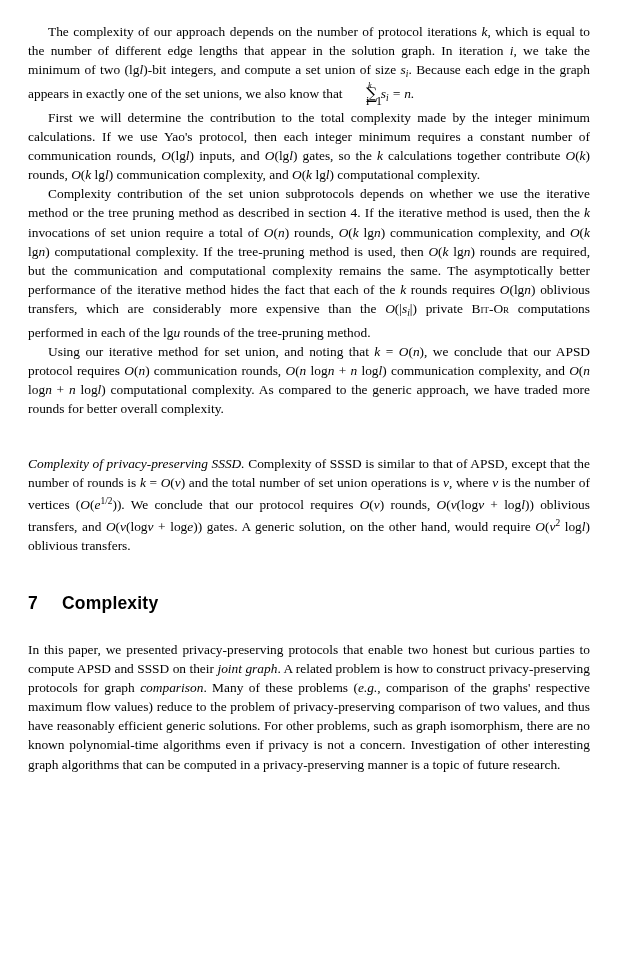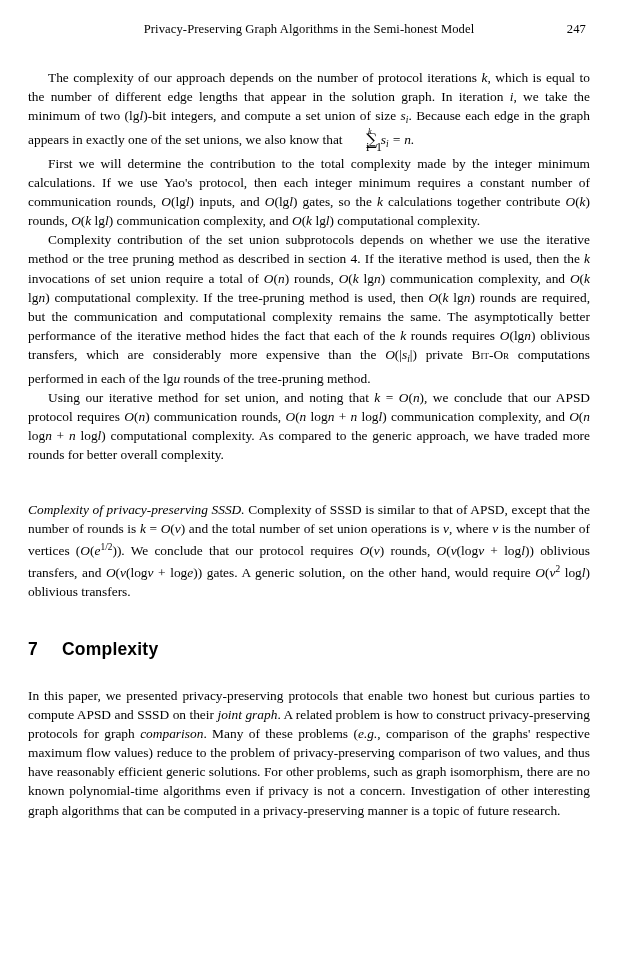--- a/index.html
+++ b/index.html
@@ -120,24 +120,20 @@
     font-size: 12px;
     font-style: normal;
   }
   .nbsp { white-space: pre; }
 </style>
 </head>
 <body>
 
 <div class="page">
 
-  <div class="running-head">
-    <span class="rh-title">Privacy-Preserving Graph Algorithms in the Semi-honest Model</span>
-    <span class="rh-page">247</span>
-  </div>
 
   <div class="body-col">
 
     <p class="indent"><span>The complexity of our approach depends on the number of protocol iterations </span><span class="math">k</span><span>, which is equal to the number of different edge lengths that appear in the solution graph. In iteration </span><span class="math">i</span><span>, we take the minimum of two (lg</span><span class="math">l</span><span>)-bit integers, and compute a set union of size </span><span class="math">s</span><sub class="math">i</sub><span>. Because each edge in the graph appears in exactly one of the set unions, we also know that </span><span class="sum"><span class="lim-top">k</span><span class="sig">∑</span><span class="lim-bot">i=1</span></span><span class="nbsp"> </span><span class="math">s</span><sub class="math">i</sub><span class="math"> = n.</span></p>
 
     <p class="indent"><span>First we will determine the contribution to the total complexity made by the integer minimum calculations. If we use Yao's protocol, then each integer minimum requires a constant number of communication rounds, </span><span class="math">O</span><span>(lg</span><span class="math">l</span><span>) inputs, and </span><span class="math">O</span><span>(lg</span><span class="math">l</span><span>) gates, so the </span><span class="math">k</span><span> calculations together contribute </span><span class="math">O</span><span>(</span><span class="math">k</span><span>) rounds, </span><span class="math">O</span><span>(</span><span class="math">k</span><span> lg</span><span class="math">l</span><span>) communication complexity, and </span><span class="math">O</span><span>(</span><span class="math">k</span><span> lg</span><span class="math">l</span><span>) computational complexity.</span></p>
 
     <p class="indent"><span>Complexity contribution of the set union subprotocols depends on whether we use the iterative method or the tree pruning method as described in section 4. If the iterative method is used, then the </span><span class="math">k</span><span> invocations of set union require a total of </span><span class="math">O</span><span>(</span><span class="math">n</span><span>) rounds, </span><span class="math">O</span><span>(</span><span class="math">k</span><span> lg</span><span class="math">n</span><span>) communication complexity, and </span><span class="math">O</span><span>(</span><span class="math">k</span><span> lg</span><span class="math">n</span><span>) computational complexity. If the tree-pruning method is used, then </span><span class="math">O</span><span>(</span><span class="math">k</span><span> lg</span><span class="math">n</span><span>) rounds are required, but the communication and computational complexity remains the same. The asymptotically better performance of the iterative method hides the fact that each of the </span><span class="math">k</span><span> rounds requires </span><span class="math">O</span><span>(lg</span><span class="math">n</span><span>) oblivious transfers, which are considerably more expensive than the </span><span class="math">O</span><span>(|</span><span class="math">s</span><sub class="math">i</sub><span>|) private </span><span class="sc">Bit-Or</span><span> computations performed in each of the lg</span><span class="math">u</span><span> rounds of the tree-pruning method.</span></p>
 
     <p class="indent"><span>Using our iterative method for set union, and noting that </span><span class="math">k</span><span> = </span><span class="math">O</span><span>(</span><span class="math">n</span><span>), we conclude that our APSD protocol requires </span><span class="math">O</span><span>(</span><span class="math">n</span><span>) communication rounds, </span><span class="math">O</span><span>(</span><span class="math">n</span><span> log</span><span class="math">n</span><span> + </span><span class="math">n</span><span> log</span><span class="math">l</span><span>) communication complexity, and </span><span class="math">O</span><span>(</span><span class="math">n</span><span> log</span><span class="math">n</span><span> + </span><span class="math">n</span><span> log</span><span class="math">l</span><span>) computational complexity. As compared to the generic approach, we have traded more rounds for better overall complexity.</span></p>

